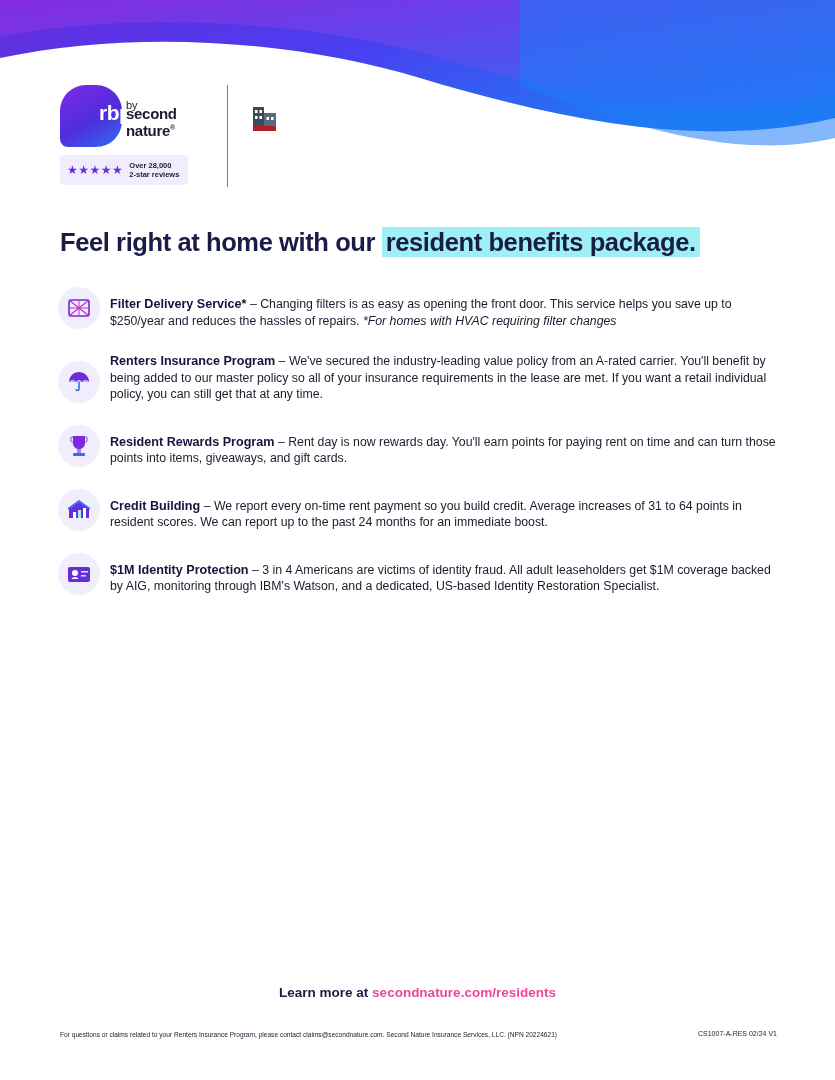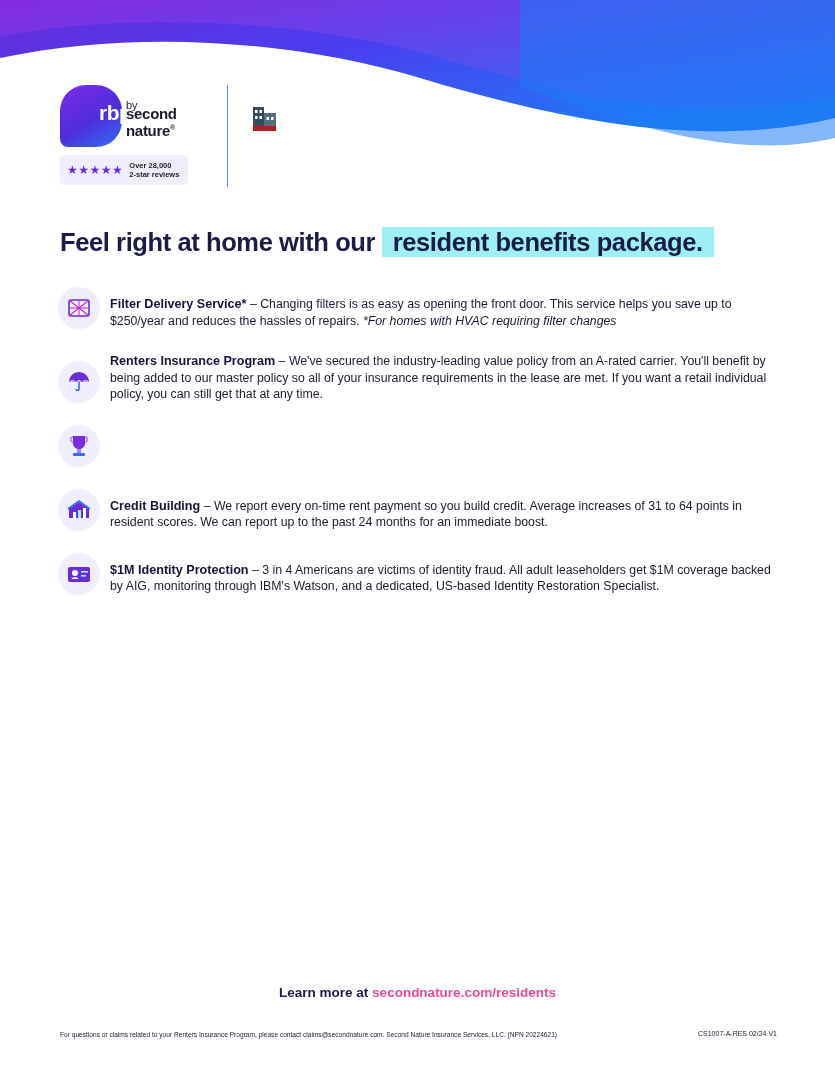--- a/index.html
+++ b/index.html
@@ -144,21 +144,21 @@
     left: 60px;
     width: 730px;
     font-size: 25.5px;
     font-weight: bold;
     color: #1b1b47;
     letter-spacing: -0.4px;
   }
   .hl-highlight {
     background: #9ef0f5;
     color: #1b1b47;
-    padding: 1px 11px;
+    padding: 1px 4px;
   }
 
   
   .benefits {
     position: absolute;
     top: 285px;
     left: 58px;
     width: 726px;
   }
   .benefit {
@@ -325,20 +325,23 @@
   <div class="benefit">
     <div class="benefit-icon">
       <svg width="22" height="24" viewBox="0 0 22 24" xmlns="http://www.w3.org/2000/svg">
         <path d="M5 2 H17 V9 C17 13 14 15 11 15 C8 15 5 13 5 9 Z" fill="#7b2ce0"></path>
         <rect x="9" y="15" width="4" height="4" fill="#b07cf5"></rect>
         <rect x="5" y="19" width="12" height="3" rx="1" fill="#2f6df5"></rect>
         <path d="M5 3 C2 3 2 8 5 8" stroke="#b07cf5" stroke-width="1.4" fill="none"></path>
         <path d="M17 3 C20 3 20 8 17 8" stroke="#b07cf5" stroke-width="1.4" fill="none"></path>
       </svg>
     </div>
+    <div class="benefit-text">
+      <span class="benefit-title">Resident Rewards Program</span><span> – </span><span>Rent day is now rewards day. You'll earn points for paying rent on time and can turn those points into items, giveaways, and gift cards.</span>
+    </div>
   </div>
 
   <div class="benefit">
     <div class="benefit-icon">
       <svg width="26" height="22" viewBox="0 0 26 22" xmlns="http://www.w3.org/2000/svg">
         <path d="M3 10 L13 3 L23 10 L23 19 L3 19 Z" fill="#6a2bd9"></path>
         <rect x="7" y="13" width="3" height="6" fill="#ffffff"></rect>
         <rect x="12" y="11" width="3" height="8" fill="#9ef0f5"></rect>
         <rect x="17" y="9" width="3" height="10" fill="#ffffff"></rect>
         <path d="M2 10 L13 2 L24 10" stroke="#2f6df5" stroke-width="1.6" fill="none"></path>

